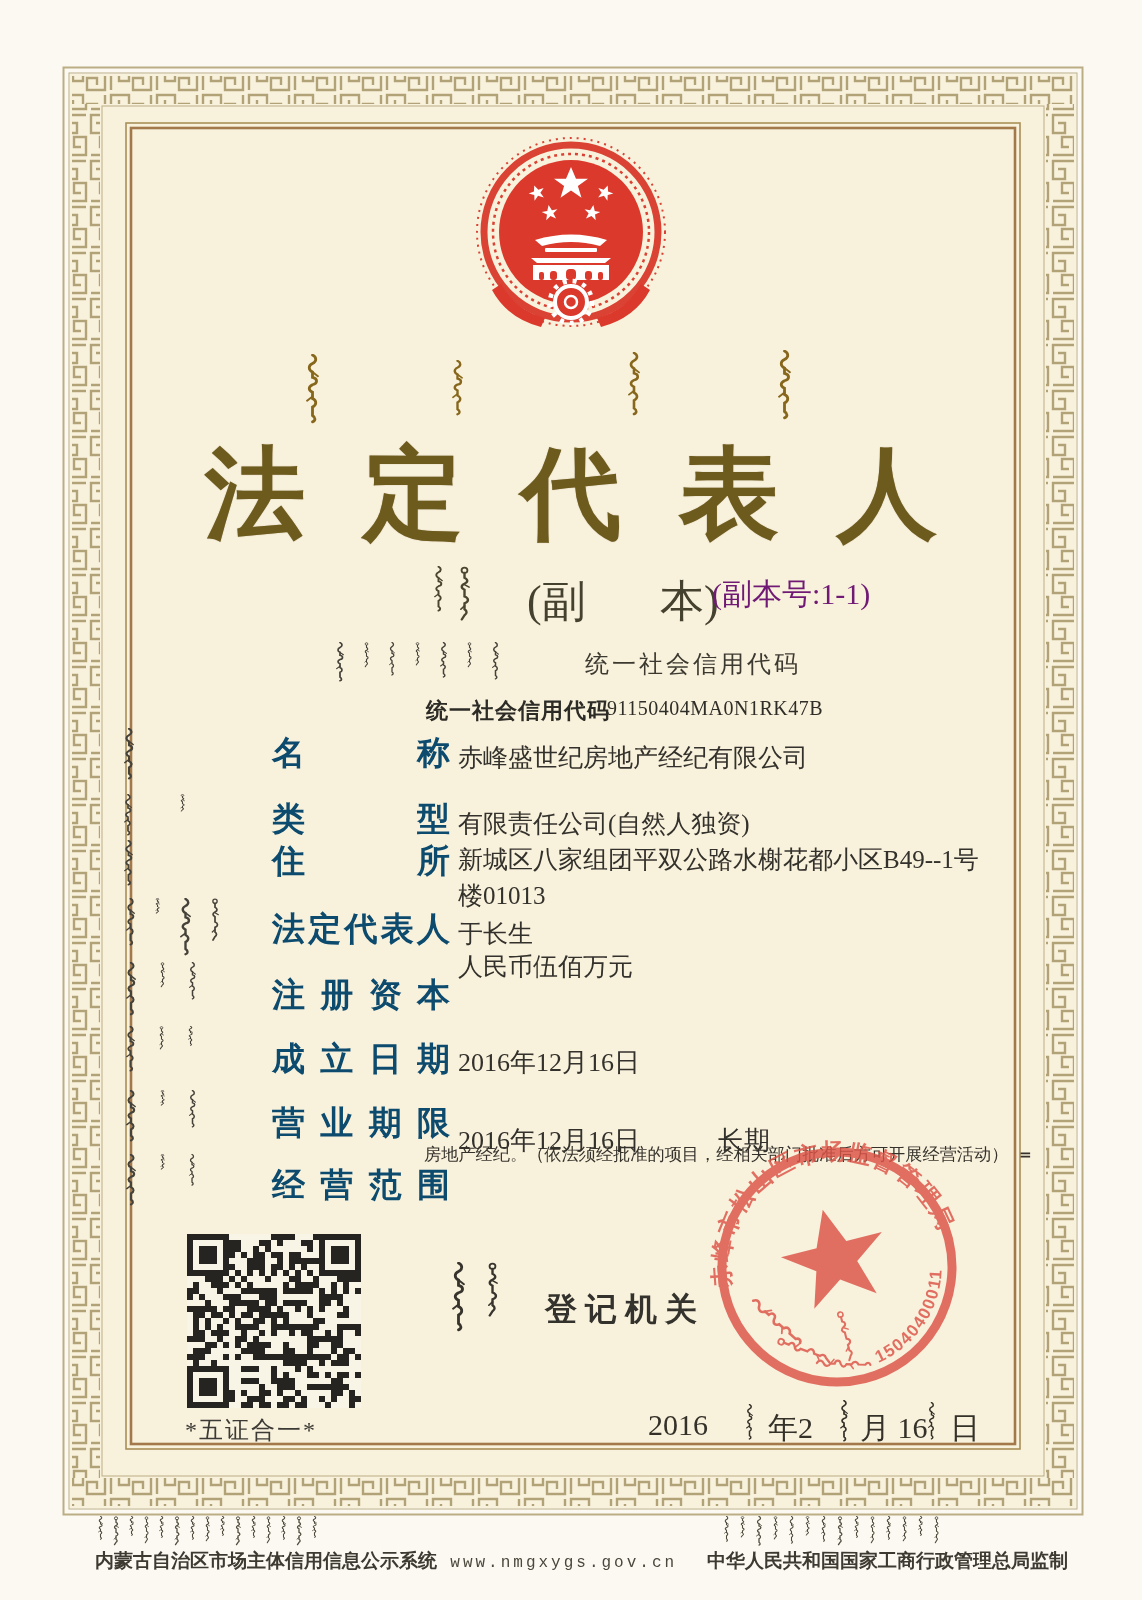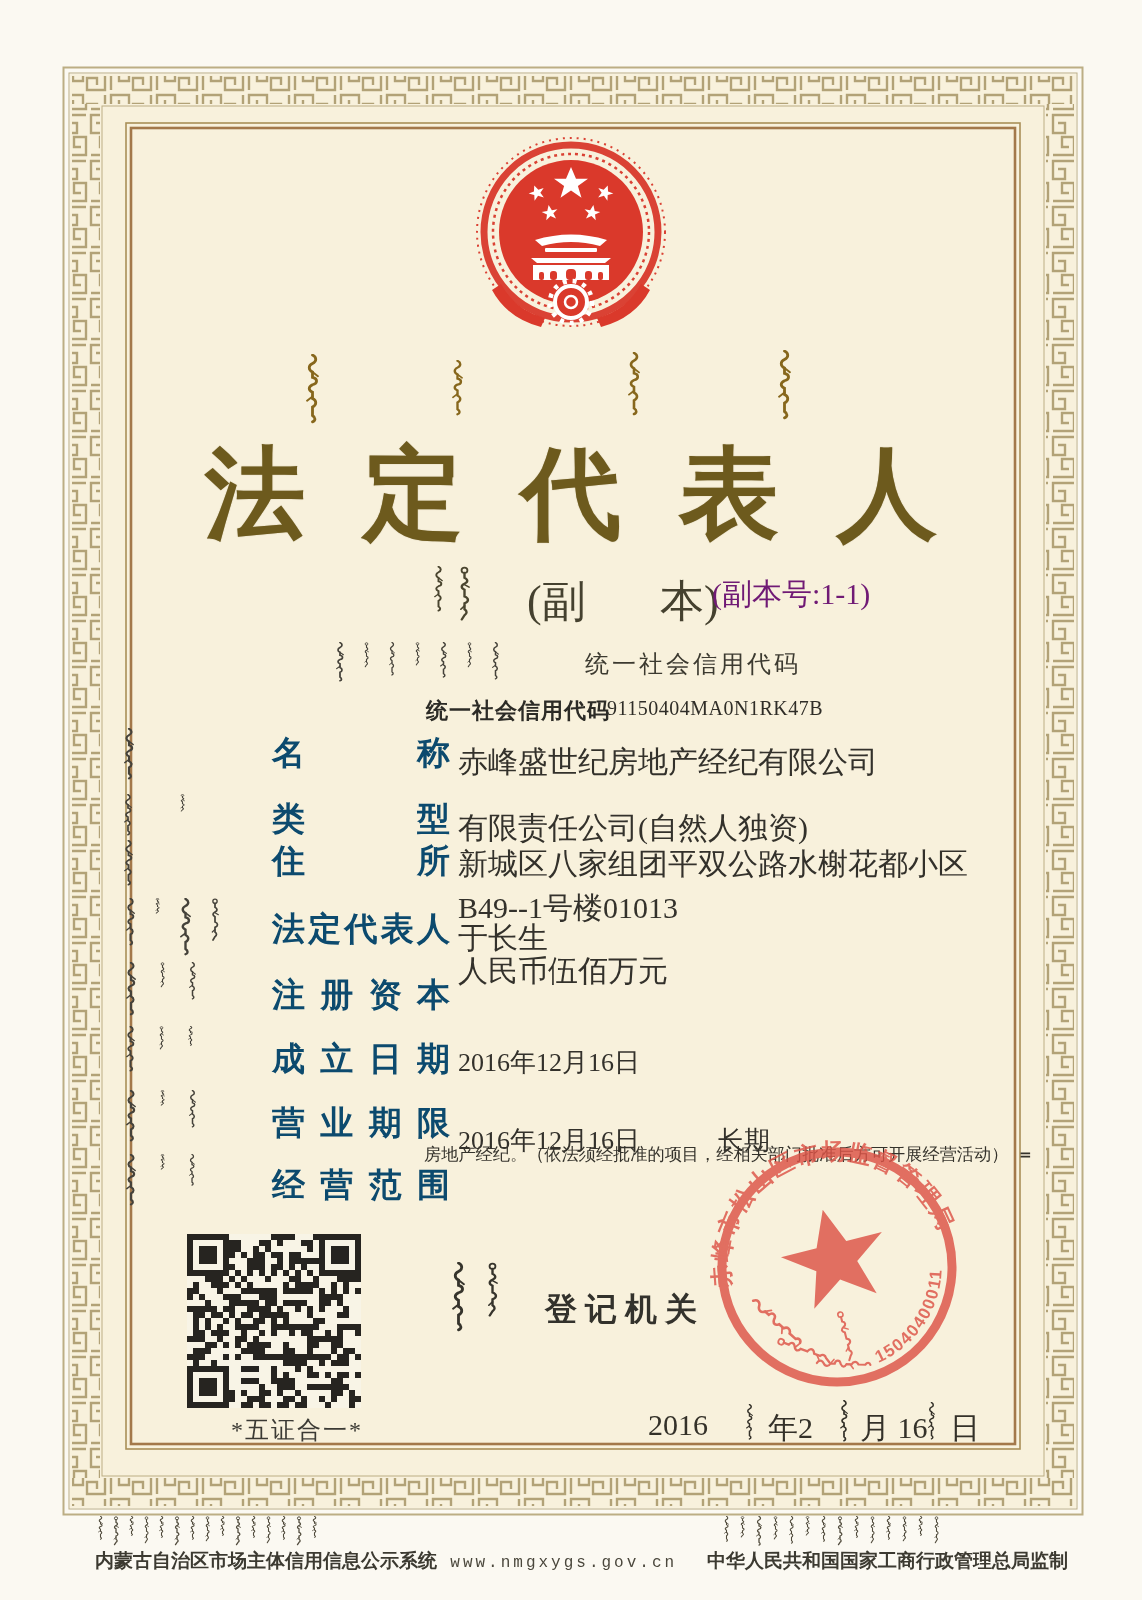--- a/index.html
+++ b/index.html
@@ -12,21 +12,21 @@
   .mongrow{position:absolute;display:flex;align-items:flex-start;}
   .mgl{display:block;flex:none;}
   .title{position:absolute;left:0;width:1142px;text-align:center;
          font-weight:bold;color:#6d5a1d;text-shadow:0 0 1px rgba(90,70,20,.45);}
   .serif{font-family:"Liberation Serif",serif;}
   .mono{font-family:"Liberation Mono",monospace;}
   .flabel{position:absolute;left:272px;width:178px;font-weight:700;font-size:33px;
           line-height:1;color:#0c4a6e;text-align:justify;text-align-last:justify;
           text-justify:inter-character;}
   .fvalue{position:absolute;left:458px;font-family:"Liberation Serif",serif;
-          font-size:30px;line-height:1.45;color:#33312b;}
+          font-size:25px;line-height:1.45;color:#33312b;}
   .datebit{position:absolute;font-family:"Liberation Serif",serif;font-size:30px;color:#343129;}
   .footertxt{position:absolute;font-size:19px;font-weight:600;color:#3c3a31;white-space:nowrap;}
 </style>
 </head>
 <body>
 
 <svg width="0" height="0" style="position:absolute" aria-hidden="true">
   <defs>
     <g id="mgA">
       <path d="M6 1 c4 2 4 6 0 8 c-4 2 -4 6 0 8 v5 c5 1 5 6 0 7 c-4 2 -4 5 0 7 v6 c4 2 4 6 0 8 v8 c3 2 3 5 0 6" fill="none" stroke="currentColor" stroke-width="2.6" stroke-linecap="round"></path>
@@ -697,21 +697,21 @@
         <rect x="60" y="168" width="6" height="6" fill="#262420"></rect>
         <rect x="72" y="168" width="6" height="6" fill="#262420"></rect>
         <rect x="78" y="168" width="6" height="6" fill="#262420"></rect>
         <rect x="90" y="168" width="6" height="6" fill="#262420"></rect>
         <rect x="96" y="168" width="6" height="6" fill="#262420"></rect>
         <rect x="108" y="168" width="6" height="6" fill="#262420"></rect>
         <rect x="114" y="168" width="6" height="6" fill="#262420"></rect>
         <rect x="138" y="168" width="6" height="6" fill="#262420"></rect>
         <rect x="162" y="168" width="6" height="6" fill="#262420"></rect>
       </svg></div>
-  <div class="abs serif" style="left:185px;top:1414px;width:178px;text-align:right;font-size:24px;letter-spacing:2px;color:#3b3a34">*五证合一*</div>
+  <div class="abs serif" style="left:185px;top:1414px;width:178px;text-align:left;font-size:24px;letter-spacing:2px;color:#3b3a34">*五证合一*</div>
 
   <div class="mongrow" style="left:452px;top:1262px;gap:22px;color:#36342c">
       <svg viewBox="0 0 12 66" preserveAspectRatio="none" class="mgl" style="height: 70px; width: 13px;">
         <use href="#mgA"></use>
       </svg>
       <svg viewBox="0 0 12 66" preserveAspectRatio="none" class="mgl" style="height: 56px; width: 11px;">
         <use href="#mgB"></use>
       </svg>
     </div>
   <div class="abs" style="left:545px;top:1288px;font-size:32px;font-weight:600;letter-spacing:8px;color:#33322c">登记机关</div>

